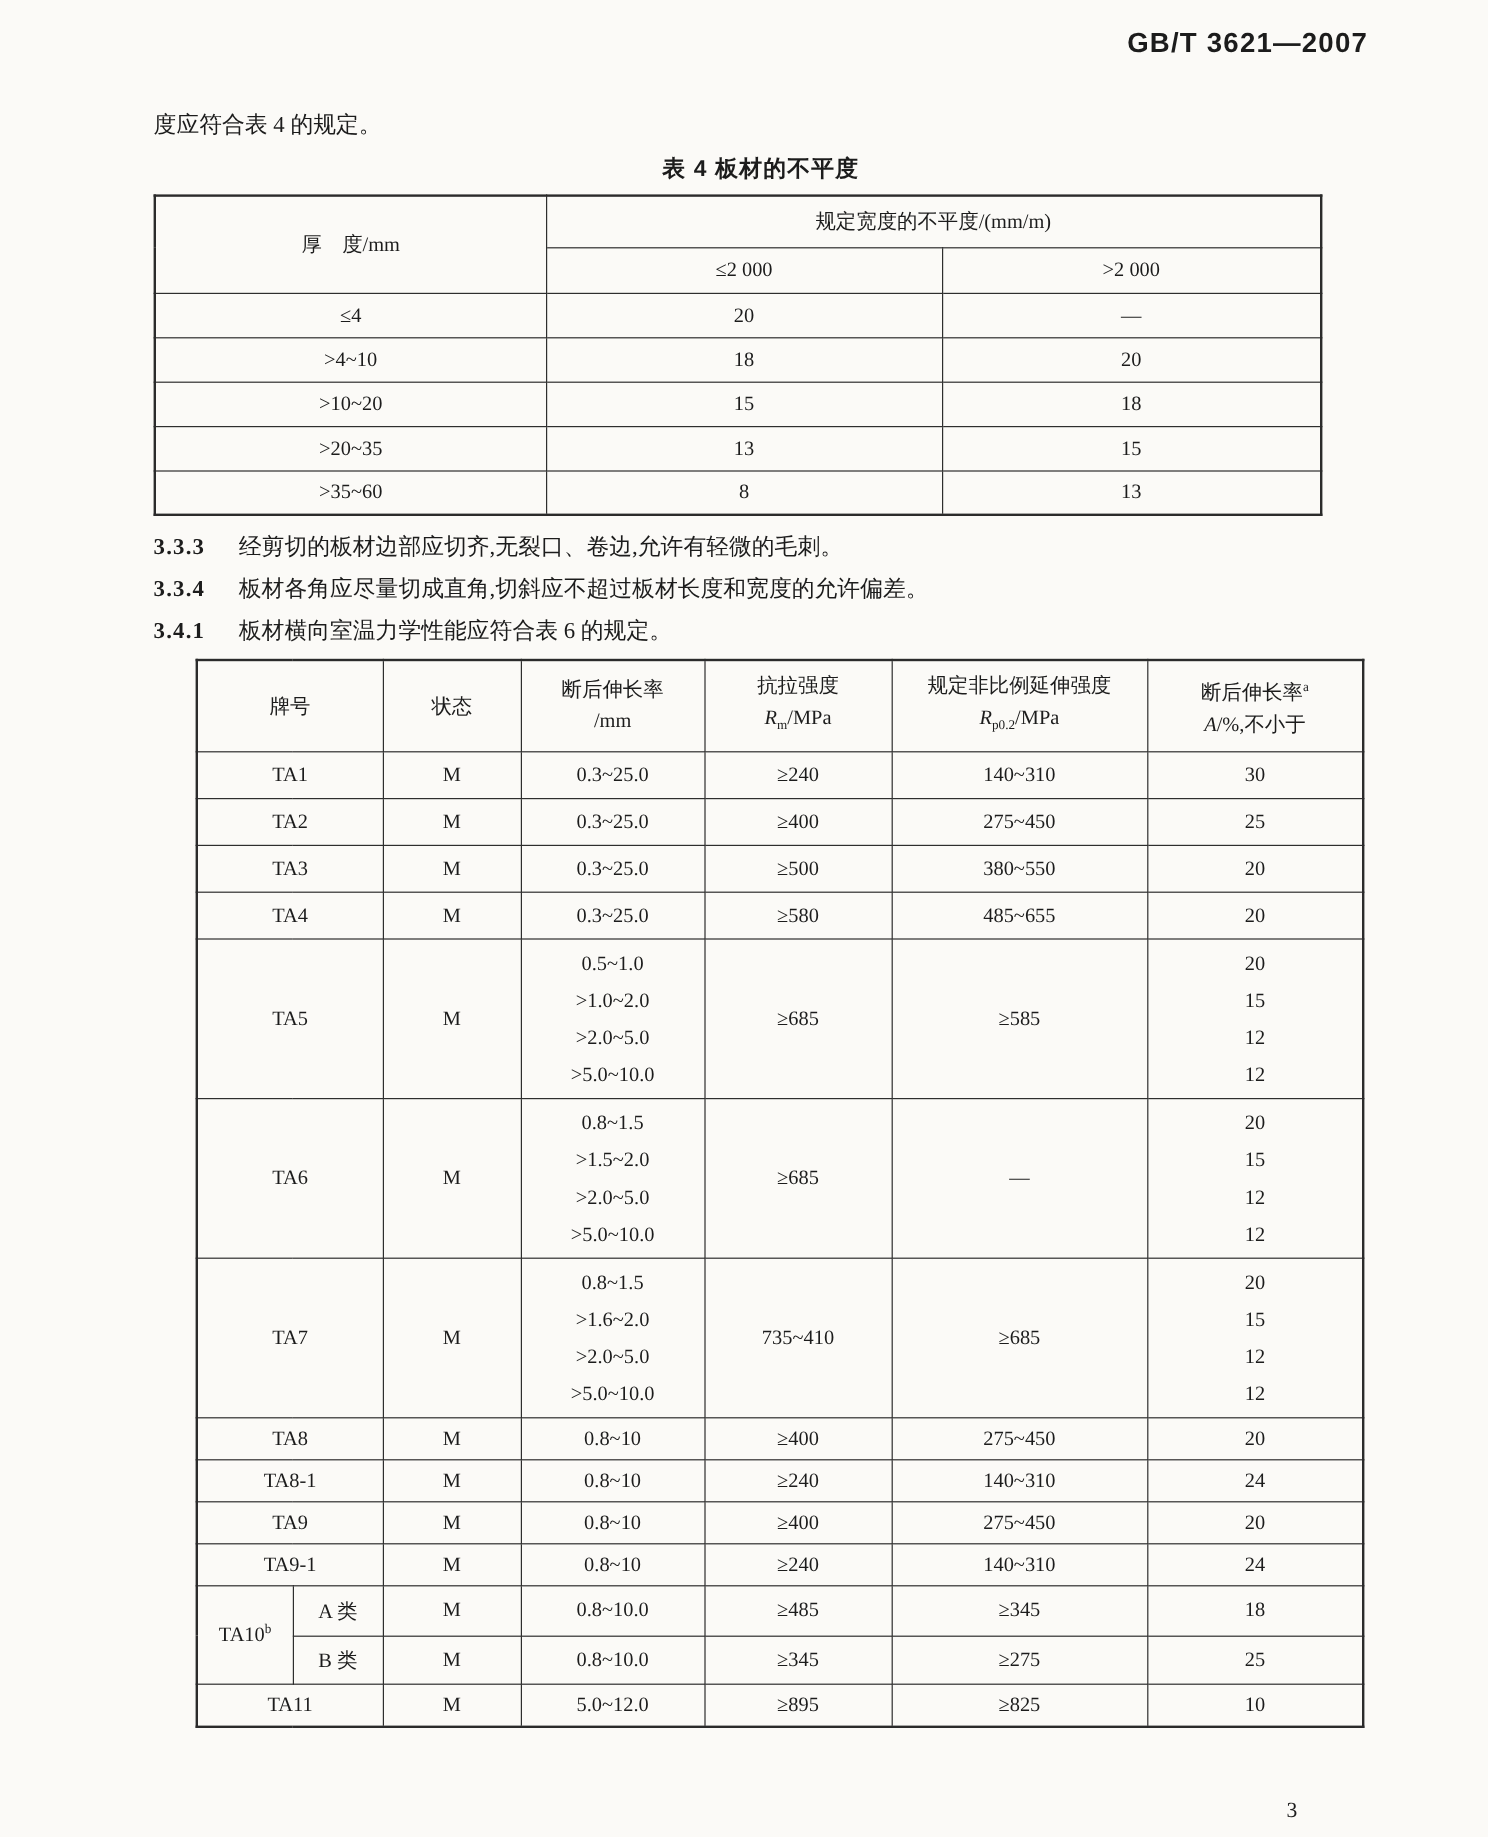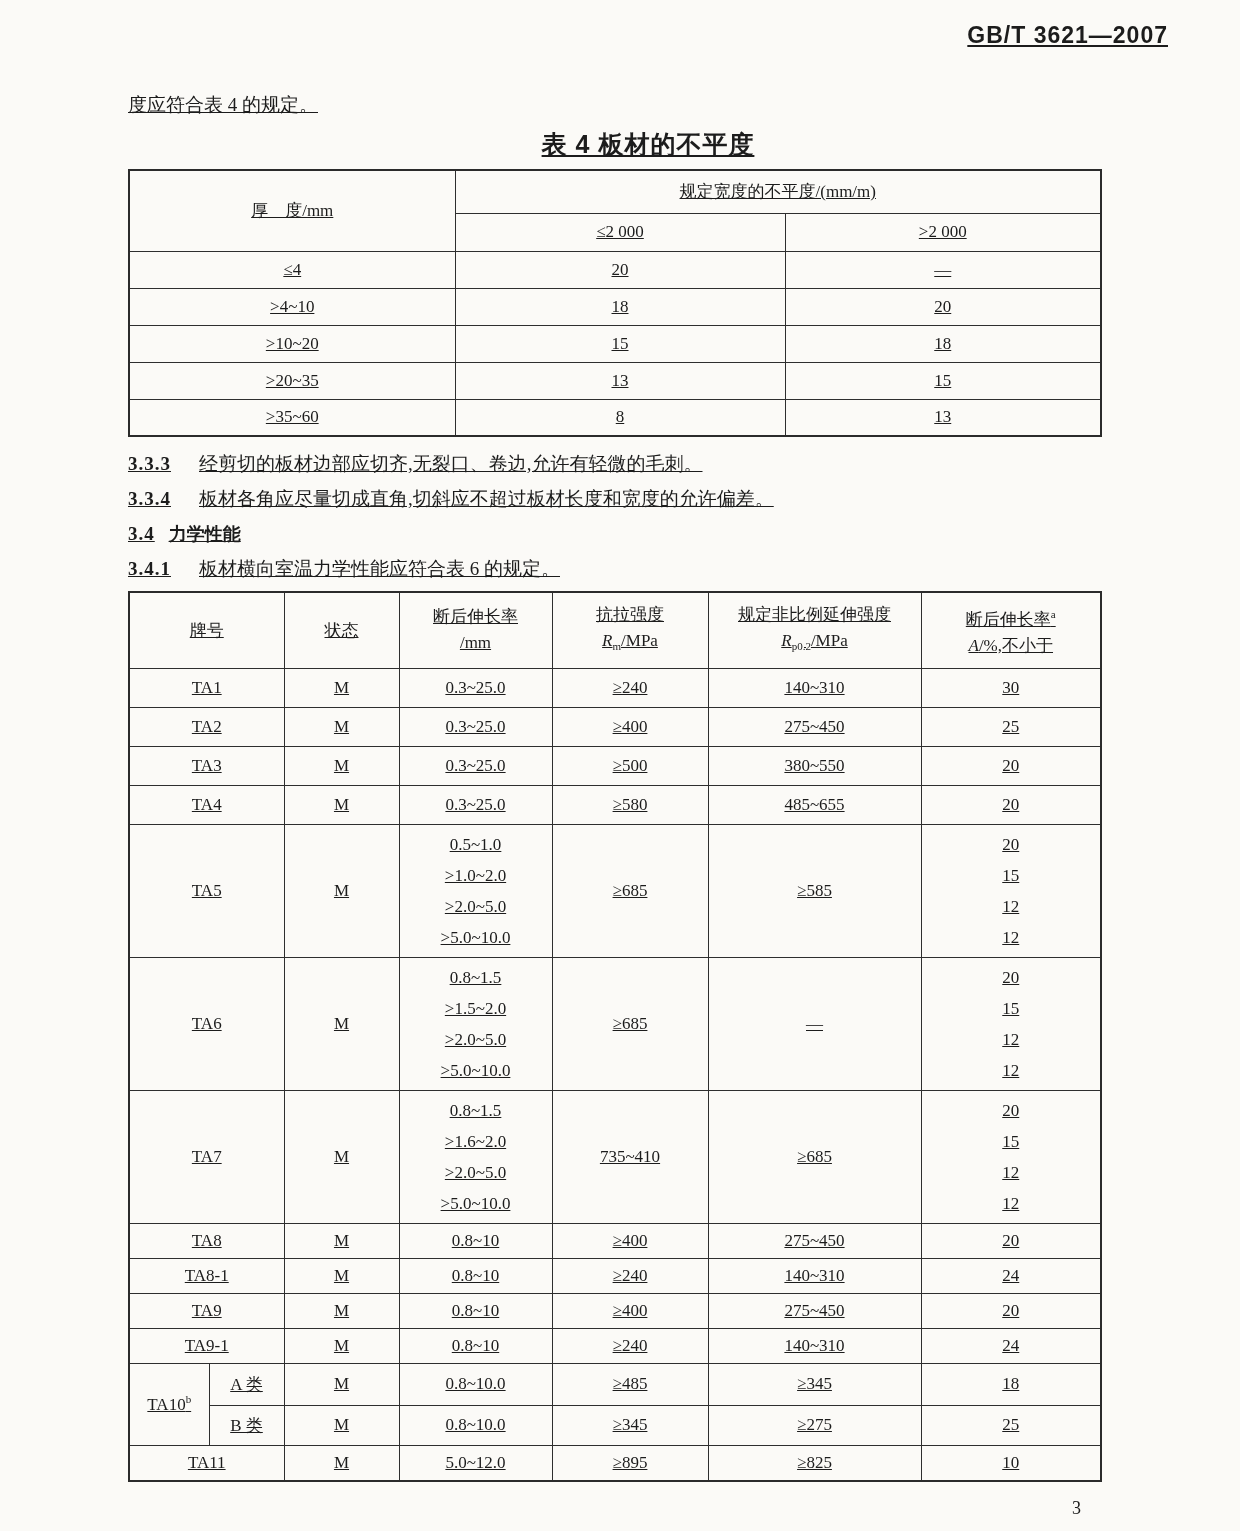--- a/index.html
+++ b/index.html
@@ -5,38 +5,38 @@
   * { margin:0; padding:0; box-sizing:border-box; }
   html,body { width:1240px; }
   body {
     position:relative;
     width:1240px; height:1531px;
     background:#fbfaf7;
     color:#1c1c1c;
     font-family:"Liberation Serif","DejaVu Serif",serif;
     overflow:hidden;
   }
-  .page { position:absolute; inset:0; padding:0 72px 0 128px;text-decoration:underline; }
+  .page { position:absolute; inset:0; padding:0 100px 0 128px; }
 
   .doc-header {
     padding-top:22px;
     text-align:right;
     font-family:"Liberation Sans","DejaVu Sans",sans-serif;
     font-weight:bold;
     font-size:23px;
     letter-spacing:1px;
   }
 
   .intro { margin-top:43px; font-size:19px; line-height:26px; }
 
   .tbl-title {
     text-align:center;
     font-family:"Liberation Sans","DejaVu Sans",sans-serif;
     font-weight:bold;
-    font-size:25px;
+    font-size:19px;
     margin-top:10px;
     letter-spacing:1px;
   }
 
   table { border-collapse:collapse; table-layout:fixed; width:972px; }
   table { border:2px solid #2b2b2b; }
   td {
     border:1px solid #2e2e2e;
     text-align:center;
     vertical-align:middle;
@@ -49,21 +49,21 @@
   .t4 .sub-row td { height:38px; }
   .t4 .data-row td { height:37px; }
 
   .clauses { margin-top:14px; }
   .clause { font-size:19px; line-height:26px; margin-top:9px; white-space:nowrap; }
   .clause .cnum { font-weight:bold; margin-right:28px; letter-spacing:1px; }
   .clause.bold-text .ctext { font-weight:bold; font-family:"Liberation Sans","DejaVu Sans",sans-serif; font-size:18px; }
   .clause.bold-text .cnum { margin-right:14px; }
 
   .t5title { margin-top:8px; }
-  .t5 { margin-top:9px; }
+  .t5 { margin-top:9px;margin-left:35px; }
   .t5 tr.head td { height:76px; font-size:17px; }
   .t5 tr.head td div { line-height:26px; }
   .t5 tr.r39 td { height:39px; }
   .t5 tr.r35 td { height:35px; }
   .t5 tr.r42 td { height:42px; }
   .t5 tr.r40 td { height:40px; }
   .t5 tr.r36 td { height:36px; }
   .t5 tr.tall td { height:133px; }
   .t5 td.lines div { line-height:31px; }
 
@@ -130,23 +130,20 @@
       </tr>
     </tbody>
   </table>
 
   <div class="clauses">
     <div class="clause">
       <span class="cnum">3.3.3</span><span class="ctext">经剪切的板材边部应切齐,无裂口、卷边,允许有轻微的毛刺。</span>
     </div>
     <div class="clause">
       <span class="cnum">3.3.4</span><span class="ctext">板材各角应尽量切成直角,切斜应不超过板材长度和宽度的允许偏差。</span>
-    </div>
-    <div class="clause bold-text">
-      <span class="cnum">3.4</span><span class="ctext">力学性能</span>
     </div>
     <div class="clause">
       <span class="cnum">3.4.1</span><span class="ctext">板材横向室温力学性能应符合表 6 的规定。</span>
     </div>
   </div>
 
 
   <table class="t5">
     <colgroup>
       <col style="width:80px">

